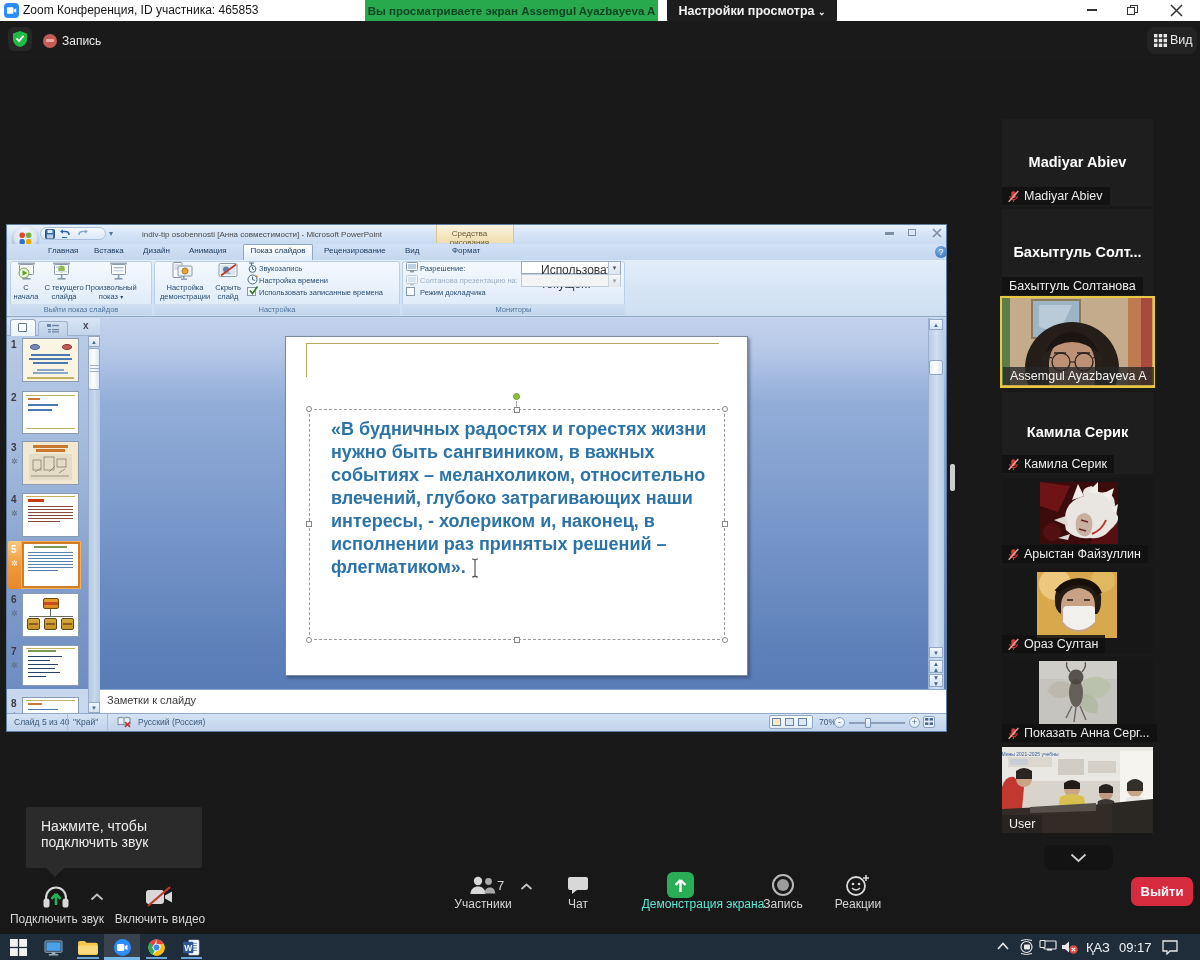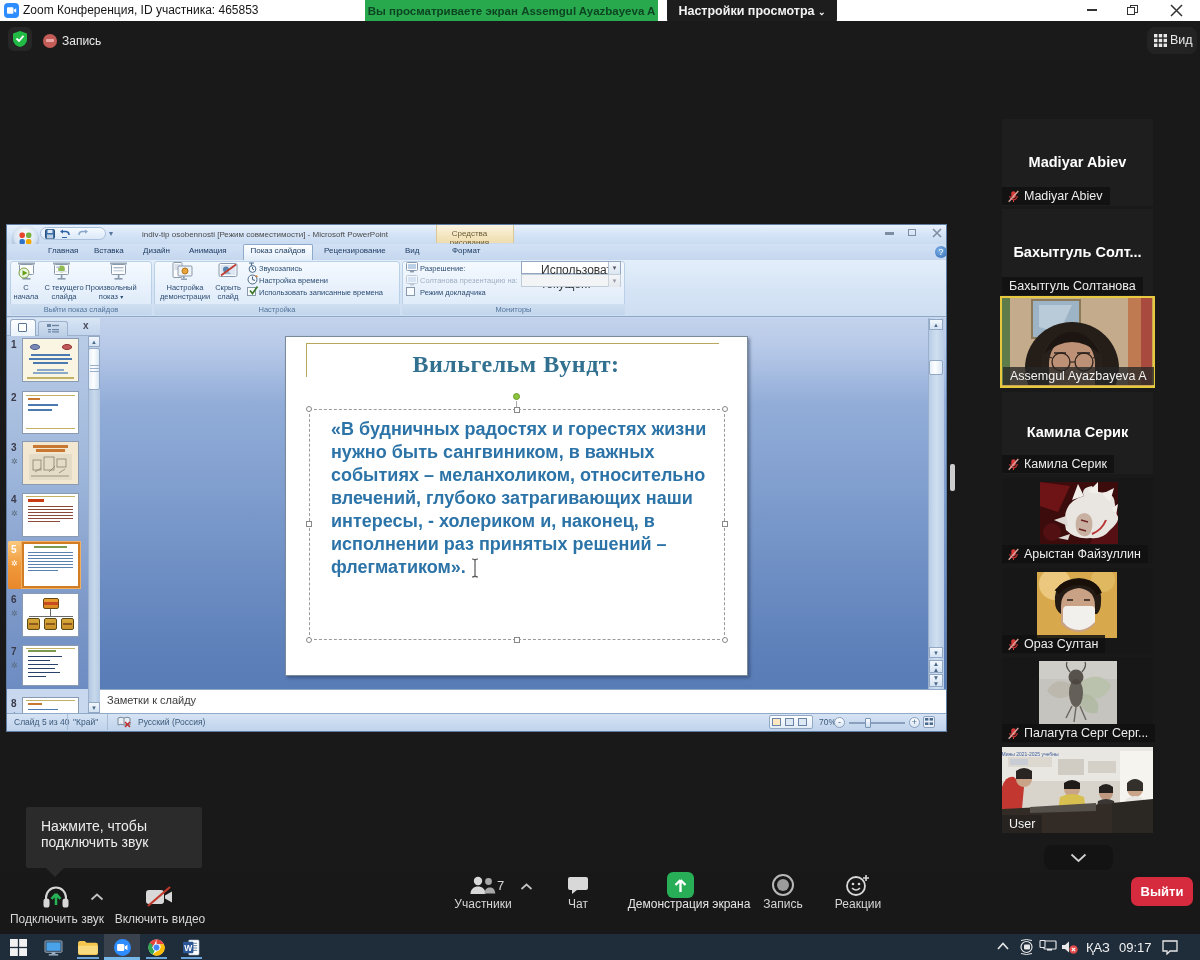--- a/index.html
+++ b/index.html
@@ -76,21 +76,21 @@
       </svg>
     <div class="abs" style="left:102px;top:5px;width:5px;height:7px;color:#55779c;font-size:8px;line-height:7px;">▾</div>
 
     <div class="abs" style="left:6px;top:1px;width:25px;height:25px;border-radius:50%;background:radial-gradient(circle at 50% 35%, #fdfefe, #d8e4f2 55%, #9fb8d8 85%, #7b9cc4);box-shadow:0 1px 2px rgba(40,70,110,.5);"></div>
     <svg class="abs" style="left:12px;top:7px;" width="13" height="13" viewBox="0 0 13 13">
       <rect x="0.5" y="0.5" width="5.4" height="5.4" rx="2" fill="#e8452c"></rect>
         <rect x="7" y="0.5" width="5.4" height="5.4" rx="2" fill="#76b043"></rect>
       <rect x="0.5" y="7" width="5.4" height="5.4" rx="2" fill="#2d74c8"></rect>
         <rect x="7" y="7" width="5.4" height="5.4" rx="2" fill="#f0a800"></rect>
     </svg>
-    <div class="abs" style="left:135px;top:5px;font-size:8px;color:#4a4a4a;">indiv-tip osobennosti [Режим совместимости] - Microsoft PowerPoint</div>
+    <div class="abs" style="left:135px;top:5px;font-size:8px;color:#4a4a4a;">indiv-tip osobennosti [Анна совместимости] - Microsoft PowerPoint</div>
 
     <div class="abs" style="left:429px;top:0px;width:78px;height:18px;background:linear-gradient(#fbf4e2,#f3e3bb 70%,#eeddb0);border-left:1px solid #d9c794;border-right:1px solid #d9c794;"></div>
     <div class="abs" style="left:429px;top:4px;width:67px;text-align:center;font-size:8px;color:#6b5b2f;">Средства рисования</div>
 
     <div class="abs" style="left:878px;top:7px;width:9px;height:2.5px;background:#7d8ea2;"></div>
     <div class="abs" style="left:901px;top:4px;width:8px;height:7px;border:1.4px solid #7d8ea2;"></div>
     <svg class="abs" style="left:925px;top:3px;" width="10" height="10" viewBox="0 0 10 10">
         <path d="M1 1 L9 9 M9 1 L1 9" stroke="#7d8ea2" stroke-width="1.6"></path>
       </svg>
 
@@ -329,21 +329,20 @@
     <div class="abs" style="left:82.5px;top:140px;width:9px;height:1px;background:#9ab0cc;"></div>
     <div class="abs" style="left:82.5px;top:143px;width:9px;height:1px;background:#9ab0cc;"></div>
     <div class="abs" style="left:82.5px;top:146px;width:9px;height:1px;background:#9ab0cc;"></div>
     <div class="abs" style="left:81px;top:477px;width:12px;height:11px;background:linear-gradient(#f2f7fd,#d4e2f2);border:1px solid #93a8c4;font-size:6px;color:#4a6a8a;text-align:center;line-height:10px;">▼</div>
 
     <div class="abs" style="left:278px;top:111px;width:463px;height:340px;background:#ffffff;border:1px solid #7a8a9c;box-shadow:2px 2px 3px rgba(30,45,70,.45);"></div>
 
     <div class="abs" style="left:299px;top:118px;width:413px;height:1px;background:#b8a85c;"></div>
     <div class="abs" style="left:299px;top:118px;width:1px;height:34px;background:#b8a85c;"></div>
 
-    <div class="abs" style="left:309px;top:126px;width:400px;text-align:center;font-family:'Liberation Serif',serif;font-size:24px;font-weight:600;color:#31708f;letter-spacing:0.5px;">Вильгельм Вундт:</div>
 
     <div class="abs" style="left:506px;top:168px;width:7px;height:7px;border-radius:50%;background:#8cc63f;border:1px solid #6a9a28;"></div>
     <div class="abs" style="left:509px;top:176px;width:1px;height:8px;background:#aaa;"></div>
 
     <div class="abs" style="left:302px;top:184px;width:416px;height:231px;border:1px dashed #9a9a9a;"></div>
 
     <div class="abs" style="left:299px;top:181px;width:6px;height:6px;border-radius:50%;background:#fff;border:1px solid #888;"></div>
     <div class="abs" style="left:715px;top:181px;width:6px;height:6px;border-radius:50%;background:#fff;border:1px solid #888;"></div>
     <div class="abs" style="left:299px;top:412px;width:6px;height:6px;border-radius:50%;background:#fff;border:1px solid #888;"></div>
     <div class="abs" style="left:715px;top:412px;width:6px;height:6px;border-radius:50%;background:#fff;border:1px solid #888;"></div>
@@ -494,21 +493,21 @@
       <rect x="0" y="0" width="78" height="18" fill="#cfcdc8"></rect>
       <path d="M40 22 Q60 8 72 24 Q66 42 46 36 Z" fill="#b7c1a8" opacity="0.85"></path>
       <path d="M42 32 Q64 36 58 52 Q44 54 40 40 Z" fill="#acb79d" opacity="0.75"></path>
       <path d="M34 24 Q16 14 8 30 Q18 42 32 34 Z" fill="#b8b3a6" opacity="0.7"></path>
       <ellipse cx="37" cy="32" rx="7" ry="14" fill="#59544c" opacity="0.9"></ellipse>
       <circle cx="37" cy="16" r="7.5" fill="#4a453e" opacity="0.9"></circle>
       <path d="M31 11 Q26 5 28 1 M43 11 Q48 5 46 1" stroke="#59544c" stroke-width="1.3" fill="none"></path>
       <path d="M33 45 L27 57 M41 45 L47 59 M37 46 L35 61" stroke="#6b665e" stroke-width="1.4"></path>
     </svg>
   </div>
-  <div class="abs" style="left:1002px;top:724px;height:18px;background:rgba(16,16,16,.85);padding:0 7px 0 22px;font-size:12.5px;color:#ededed;line-height:18px;">Палагута  Серг Серг...</div>
+  <div class="abs" style="left:1002px;top:724px;height:18px;background:rgba(16,16,16,.85);padding:0 7px 0 22px;font-size:12.5px;color:#ededed;line-height:18px;">Показать  Анна Серг...</div>
   <svg class="abs" style="left:1007px;top:727px;" width="13" height="13" viewBox="0 0 13 13">
       <path d="M6.5 1.2 c1.3 0 2.2 .9 2.2 2.2 v2.8 c0 1.3 -.9 2.2 -2.2 2.2 s-2.2 -.9 -2.2 -2.2 V3.4 c0 -1.3 .9 -2.2 2.2 -2.2 Z" fill="#d93a3a"></path>
       <path d="M2.8 6 c0 2 1.6 3.7 3.7 3.7 s3.7 -1.7 3.7 -3.7 M6.5 9.7 L6.5 12" stroke="#d93a3a" stroke-width="1.1" fill="none"></path>
       <path d="M11.3 1 L1.7 11.8" stroke="#dba49e" stroke-width="1.4"></path>
     </svg>
 
   <div class="abs" style="left:1002px;top:747px;width:151px;height:86px;">
     <svg width="151" height="86" viewBox="0 0 151 86" preserveAspectRatio="none">
       <rect width="151" height="86" fill="#d8d4cc"></rect>
       <rect x="0" y="0" width="151" height="34" fill="#e9e7e1"></rect>
@@ -582,21 +581,21 @@
 
   <svg class="abs" style="left:566px;top:875px;" width="24" height="21" viewBox="0 0 24 21">
       <path d="M2 4 q0-2 2-2 h16 q2 0 2 2 v9 q0 2-2 2 h-9 l-5 4 v-4 h-2 q-2 0-2-2 Z" fill="#d8d8d8"></path>
     </svg>
   <div class="abs" style="left:540px;top:897px;width:76px;text-align:center;font-size:12px;color:#d6d6d6;">Чат</div>
 
   <div class="abs" style="left:667px;top:872px;width:27px;height:26px;border-radius:6px;background:#27ae57;"></div>
   <svg class="abs" style="left:674px;top:877px;" width="13" height="16" viewBox="0 0 13 16">
       <path d="M6.5 15 V3 M6.5 3 L1.5 8 M6.5 3 L11.5 8" stroke="#fff" stroke-width="2.4" fill="none"></path>
     </svg>
-  <div class="abs" style="left:618px;top:897px;width:142px;text-align:center;font-size:12px;color:#e5e5e5;">Демонстрация экрана</div>
+  <div class="abs" style="left:632px;top:897px;width:142px;text-align:center;font-size:12px;color:#5eead4;">Демонстрация экрана</div>
 
   <div class="abs" style="left:772px;top:874px;width:22px;height:22px;border-radius:50%;border:2px solid #b8b8b8;"></div>
   <div class="abs" style="left:777px;top:879px;width:12px;height:12px;border-radius:50%;background:#9c9c9c;"></div>
   <div class="abs" style="left:745px;top:897px;width:76px;text-align:center;font-size:12px;color:#d6d6d6;">Запись</div>
 
   <svg class="abs" style="left:845px;top:873px;" width="26" height="24" viewBox="0 0 26 24">
       <circle cx="11" cy="13" r="9" fill="none" stroke="#d8d8d8" stroke-width="1.8"></circle>
       <circle cx="8" cy="11" r="1.3" fill="#d8d8d8"></circle>
       <circle cx="14" cy="11" r="1.3" fill="#d8d8d8"></circle>
       <path d="M7 15 q4 4 8 0" stroke="#d8d8d8" stroke-width="1.6" fill="none"></path>

